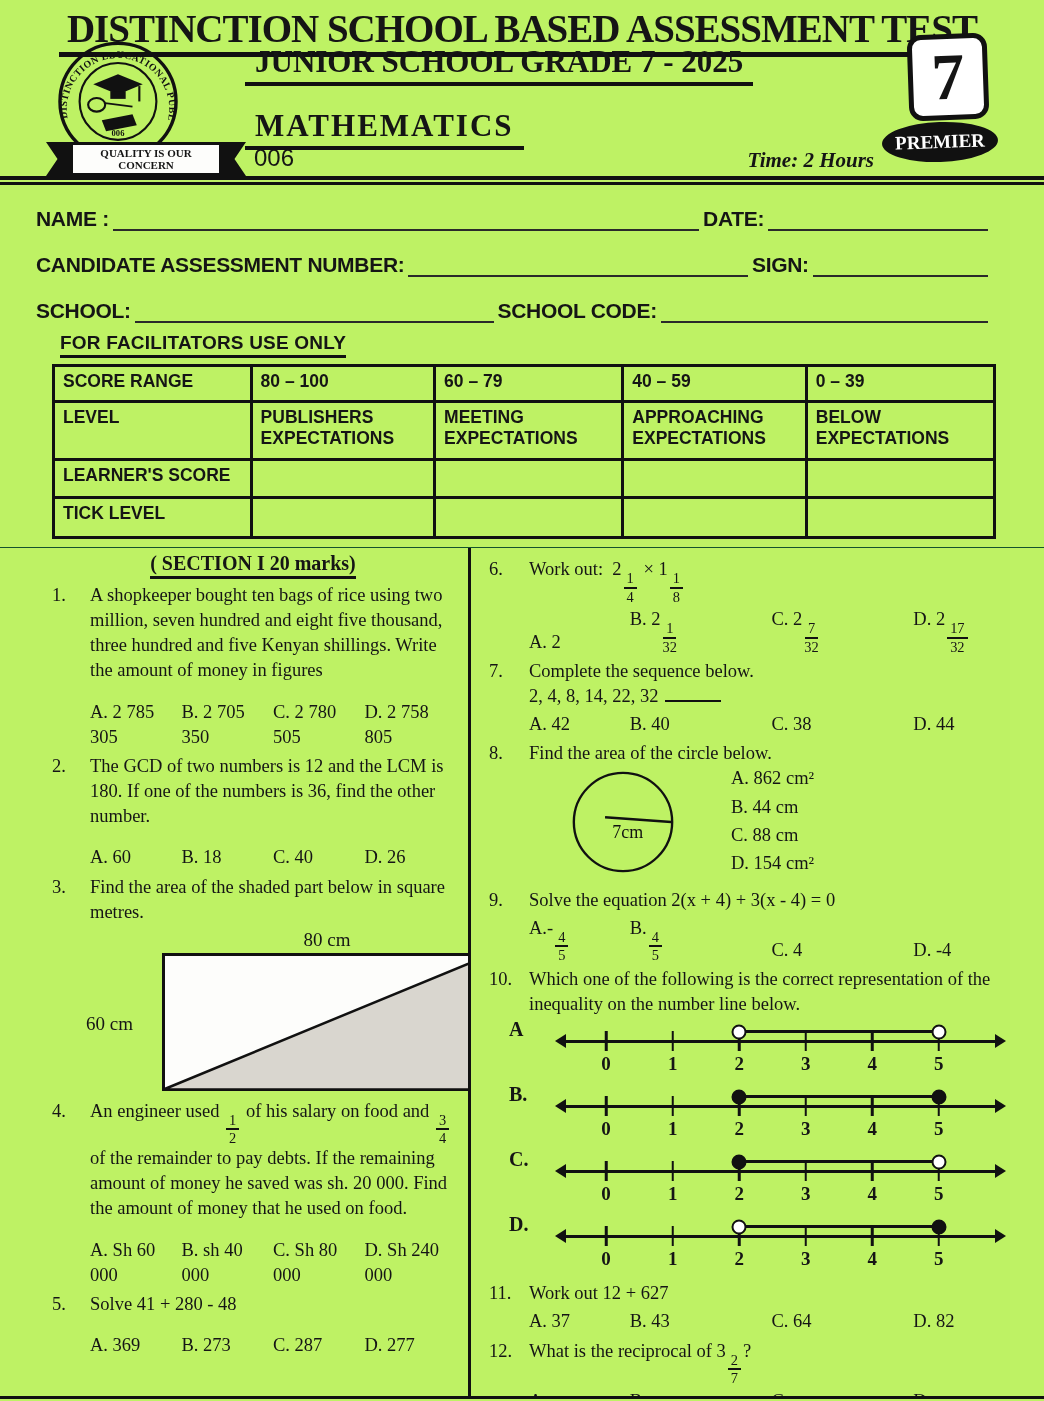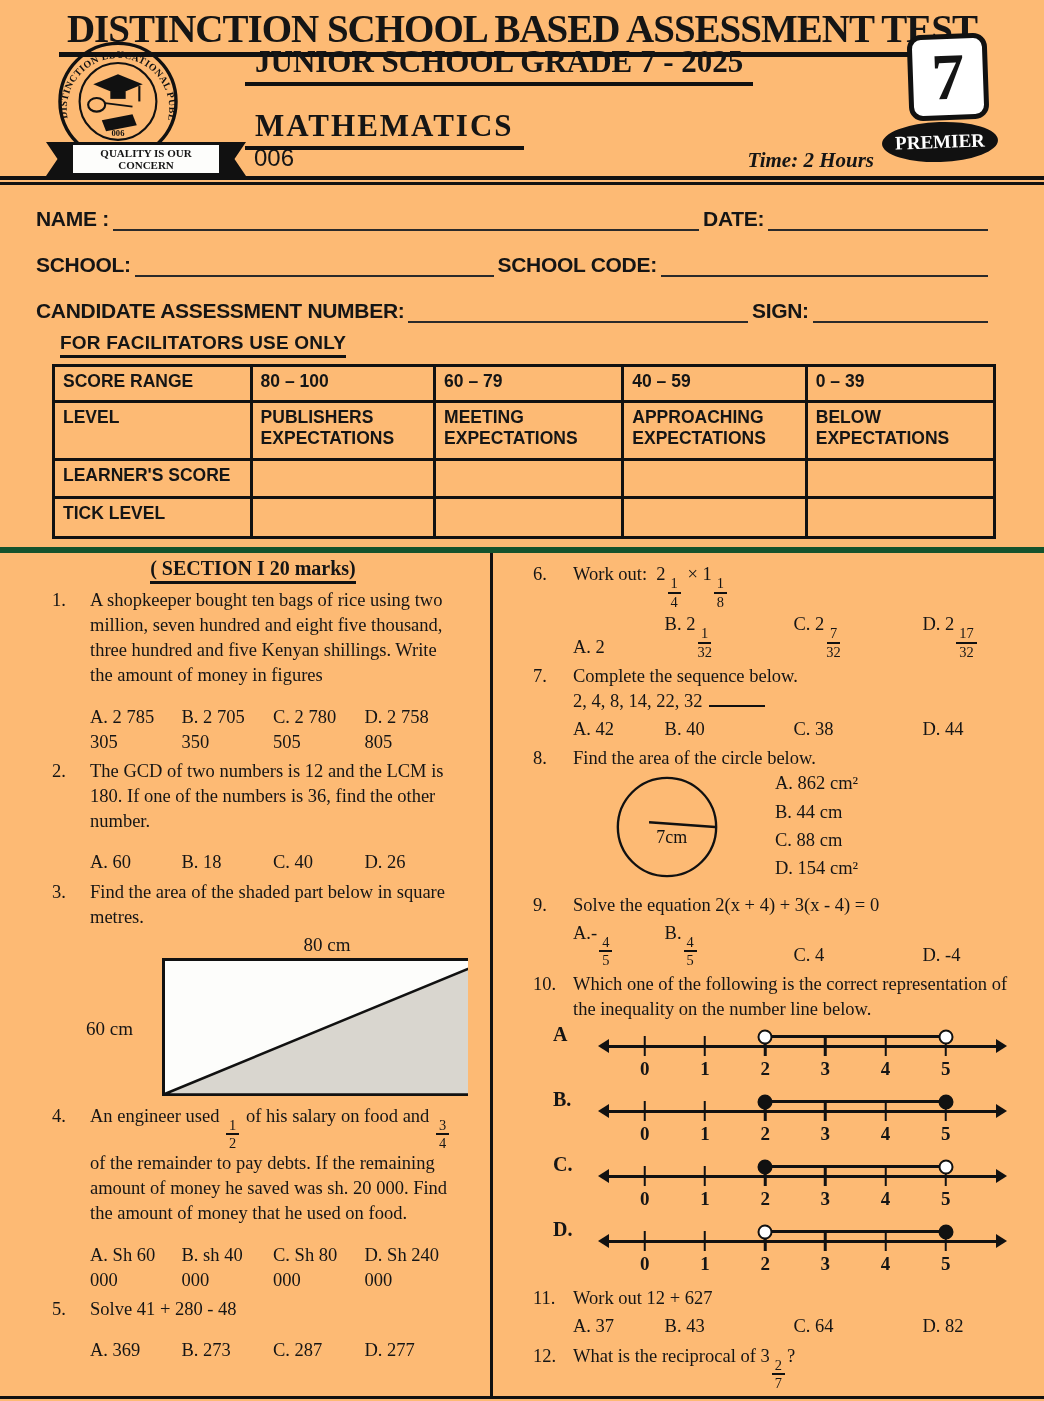--- a/index.html
+++ b/index.html
@@ -1,16 +1,16 @@
 <!DOCTYPE html>
 <html><head>
 <meta charset="utf-8">
 <style>
   html,body{margin:0;padding:0;background:#888;}
-  .page{position:relative;width:1044px;height:1401px;margin:0 auto;background:#fdba74;
+  .page{position:relative;width:1044px;height:1401px;margin:0 auto;background:#bef264;
         color:#151515;font-family:"Liberation Serif",serif;overflow:hidden;box-sizing:border-box;}
   *{box-sizing:border-box;}
 
   
   .hdr{position:relative;height:176px;}
   .hdr-title{position:absolute;left:0;right:0;top:6px;text-align:center;}
   .hdr-title span{display:inline-block;font-size:39px;font-weight:bold;letter-spacing:-1px;
                   border-bottom:5px solid #111;padding:0 8px 1px;}
   .logo{position:absolute;left:46px;top:40px;width:250px;height:136px;}
   .logo svg{position:absolute;left:8px;top:0;}
@@ -41,21 +41,21 @@
   .facil{margin:9px 0 0 24px;font-size:19px;}
   .facil span{display:inline-block;border-bottom:3px solid #111;padding-bottom:1px;letter-spacing:0.2px;}
 
   
   table.score{border-collapse:collapse;margin:6px 48px 0 52px;width:calc(100% - 100px);
               font-family:"Liberation Sans",sans-serif;font-weight:bold;font-size:17.5px;table-layout:fixed;}
   table.score td{border:3px solid #111;padding:4px 8px;vertical-align:top;}
   tr.r1 td{height:36px;} tr.r2 td{height:58px;} tr.r3 td{height:38px;} tr.r4 td{height:40px;}
 
   
-  .main{display:flex;margin-top:8px;border-top:6px solid #14532d;border-bottom:3px solid #111;height:852px;overflow:hidden;gap:22px;}
+  .main{display:flex;margin-top:8px;border-top:1px solid #14532d;border-bottom:3px solid #111;height:852px;overflow:hidden;}
   .col-left{width:468px;padding:4px 12px 0 50px;overflow:hidden;}
   .divider{width:3px;background:#111;}
   .col-right{flex:1;padding:5px 30px 0 16px;overflow:hidden;}
   .sec-head{text-align:center;font-size:20px;font-weight:bold;margin-bottom:2px;}
   .sec-head span{display:inline-block;border-bottom:3px solid #111;padding-bottom:1px;}
 
   .q{display:flex;margin-top:4px;font-size:18.5px;line-height:1.36;}
   .qnum{width:40px;flex:none;padding-left:2px;}
   .col-right .qnum{width:42px;}
   .qbody{flex:1;min-width:0;}
@@ -148,30 +148,30 @@
   <div class="rule-double"></div>
 
   <div class="formfields">
     <div class="frow">
       <span class="flabel">NAME :</span>
       <span class="fill" style="flex:5.6"></span>
       <span class="flabel">DATE:</span>
       <span class="fill" style="flex:2.1"></span>
     </div>
     <div class="frow">
+      <span class="flabel">CANDIDATE ASSESSMENT NUMBER:</span>
+      <span class="fill" style="flex:3.1"></span>
+      <span class="flabel">SIGN:</span>
+      <span class="fill" style="flex:1.6"></span>
+    </div>
+    <div class="frow">
       <span class="flabel">SCHOOL:</span>
       <span class="fill" style="flex:3.4"></span>
       <span class="flabel">SCHOOL CODE:</span>
       <span class="fill" style="flex:3.1"></span>
-    </div>
-    <div class="frow">
-      <span class="flabel">CANDIDATE ASSESSMENT NUMBER:</span>
-      <span class="fill" style="flex:3.1"></span>
-      <span class="flabel">SIGN:</span>
-      <span class="fill" style="flex:1.6"></span>
     </div>
     <div class="facil">
       <span>FOR FACILITATORS USE ONLY</span>
     </div>
   </div>
 
   <table class="score">
     <colgroup>
         <col style="width:21%">
         <col style="width:19.5%">

